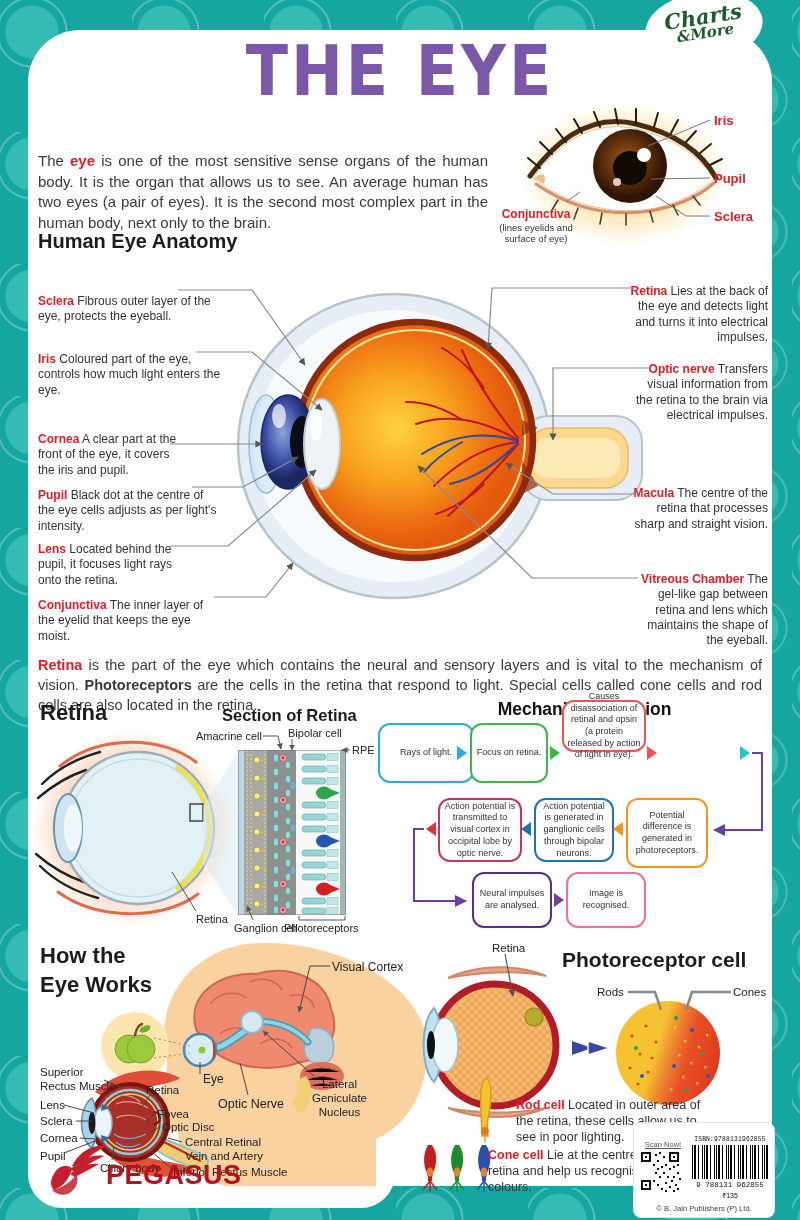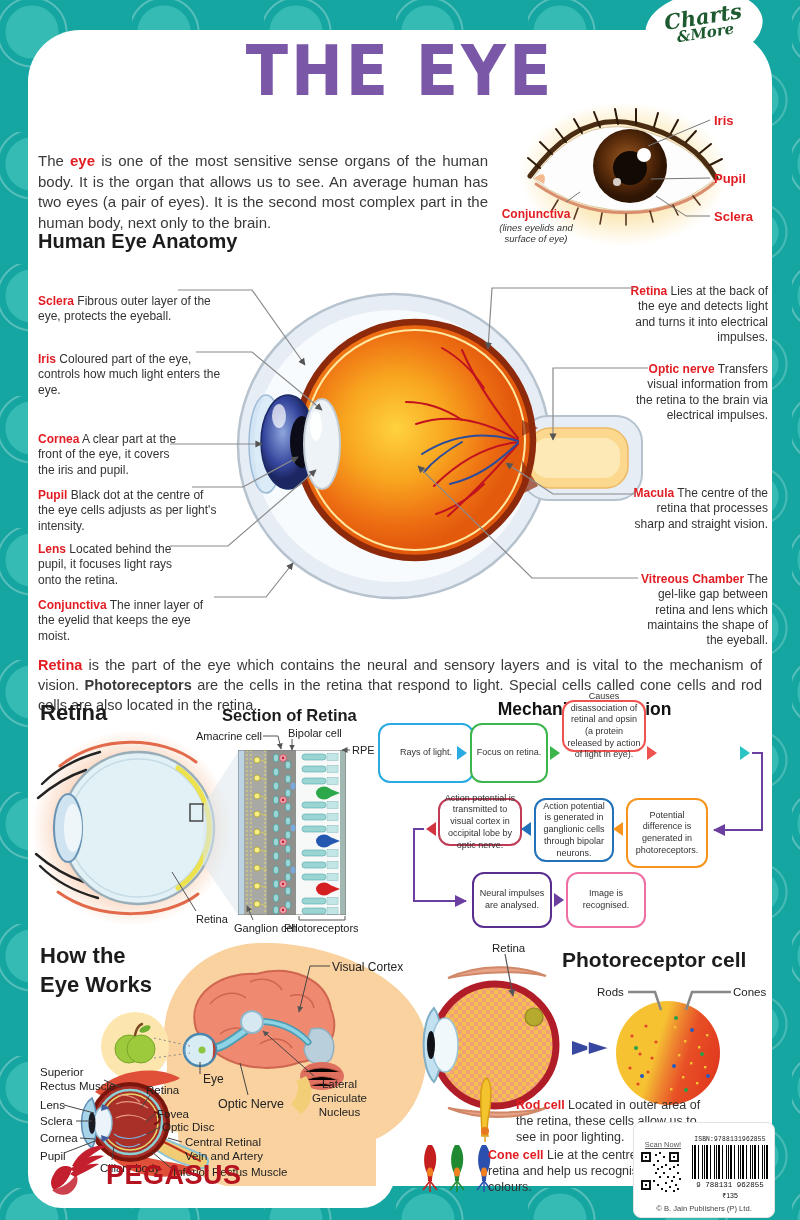--- a/index.html
+++ b/index.html
@@ -112,21 +112,21 @@
         <path d="M132,113 L135,124"></path>
         <path d="M155,107 L160,117"></path>
         <path d="M175,98 L182,107"></path>
     </g>
   </svg>
   <span class="flab" style="left:714px;top:113px;">Iris</span>
   <span class="flab" style="left:714px;top:171px;">Pupil</span>
   <span class="flab" style="left:714px;top:209px;">Sclera</span>
   <div class="abs" style="left:482px;top:204px;width:108px;text-align:center;">
     <span class="term" style="font-size:12px;">Conjunctiva</span>
-    <div class="lab" style="position:static;font-size:9.5px;color:#333;font-style:italic;">(lines eyelids and
+    <div class="lab" style="position:static;font-size:9.5px;color:#333;">(lines eyelids and
 surface of eye)</div>
   </div>
 
   <div class="h1" style="left:38px;top:230px;font-size:20px;">Human Eye Anatomy</div>
 
   <svg class="abs" style="left:222px;top:258px;" width="425" height="375" viewBox="0 0 425 375">
     <defs>
       <radialGradient id="gOr" cx=".42" cy=".45">
           <stop offset="0%" stop-color="#ffd23e"></stop>
           <stop offset="45%" stop-color="#f8a41f"></stop>
@@ -338,21 +338,21 @@
   <span class="lab" style="left:196px;top:913px;font-size:11px;">Retina</span>
   <span class="lab" style="left:234px;top:922px;font-size:11px;">Ganglion cell</span>
   <span class="lab" style="left:284px;top:922px;font-size:11px;">Photoreceptors</span>
 
   <div class="mhead">Mechanism of Vision</div>
   <div class="mbox" style="left: 378px; top: 723px; width: 96px; height: 60px; --c: #29abe2;">Rays of light.</div>
   <div class="mbox" style="left: 470px; top: 723px; width: 78px; height: 60px; --c: #3cb54a;">Focus on retina.</div>
   <div class="mbox" style="left: 562px; top: 700px; width: 84px; height: 52px; --c: #ef5350;">Causes disassociation of retinal and opsin (a protein released by action of light in eye).</div>
   <div class="mbox" style="left: 626px; top: 798px; width: 82px; height: 70px; --c: #f7941e;">Potential difference is generated in photoreceptors.</div>
   <div class="mbox" style="left: 534px; top: 798px; width: 80px; height: 64px; --c: #2272b9;">Action potential is generated in ganglionic cells through bipolar neurons.</div>
-  <div class="mbox" style="left: 438px; top: 798px; width: 84px; height: 48px; --c: #c13a56;">Action potential is transmitted to visual cortex in occipital lobe by optic nerve.</div>
+  <div class="mbox" style="left: 438px; top: 798px; width: 84px; height: 64px; --c: #c13a56;">Action potential is transmitted to visual cortex in occipital lobe by optic nerve.</div>
   <div class="mbox" style="left: 472px; top: 872px; width: 80px; height: 56px; --c: #5b2d8e;">Neural impulses are analysed.</div>
   <div class="mbox" style="left: 566px; top: 872px; width: 80px; height: 56px; --c: #ef6fa5;">Image is recognised.</div>
   <span class="chev r" style="left: 457px; top: 746px; --c: #29abe2;"></span>
   <span class="chev r" style="left: 550px; top: 746px; --c: #3cb54a;"></span>
   <span class="chev r" style="left: 647px; top: 746px; --c: #ef5350;"></span>
   <span class="chev r" style="left: 740px; top: 746px; --c: #2bc4c4;"></span>
   <span class="chev l" style="left: 613px; top: 822px; --c: #f7941e;"></span>
   <span class="chev l" style="left: 521px; top: 822px; --c: #2272b9;"></span>
   <span class="chev l" style="left: 426px; top: 822px; --c: #d23440;"></span>
   <span class="chev r" style="left: 554px; top: 893px; --c: #6a3fa0;"></span>

